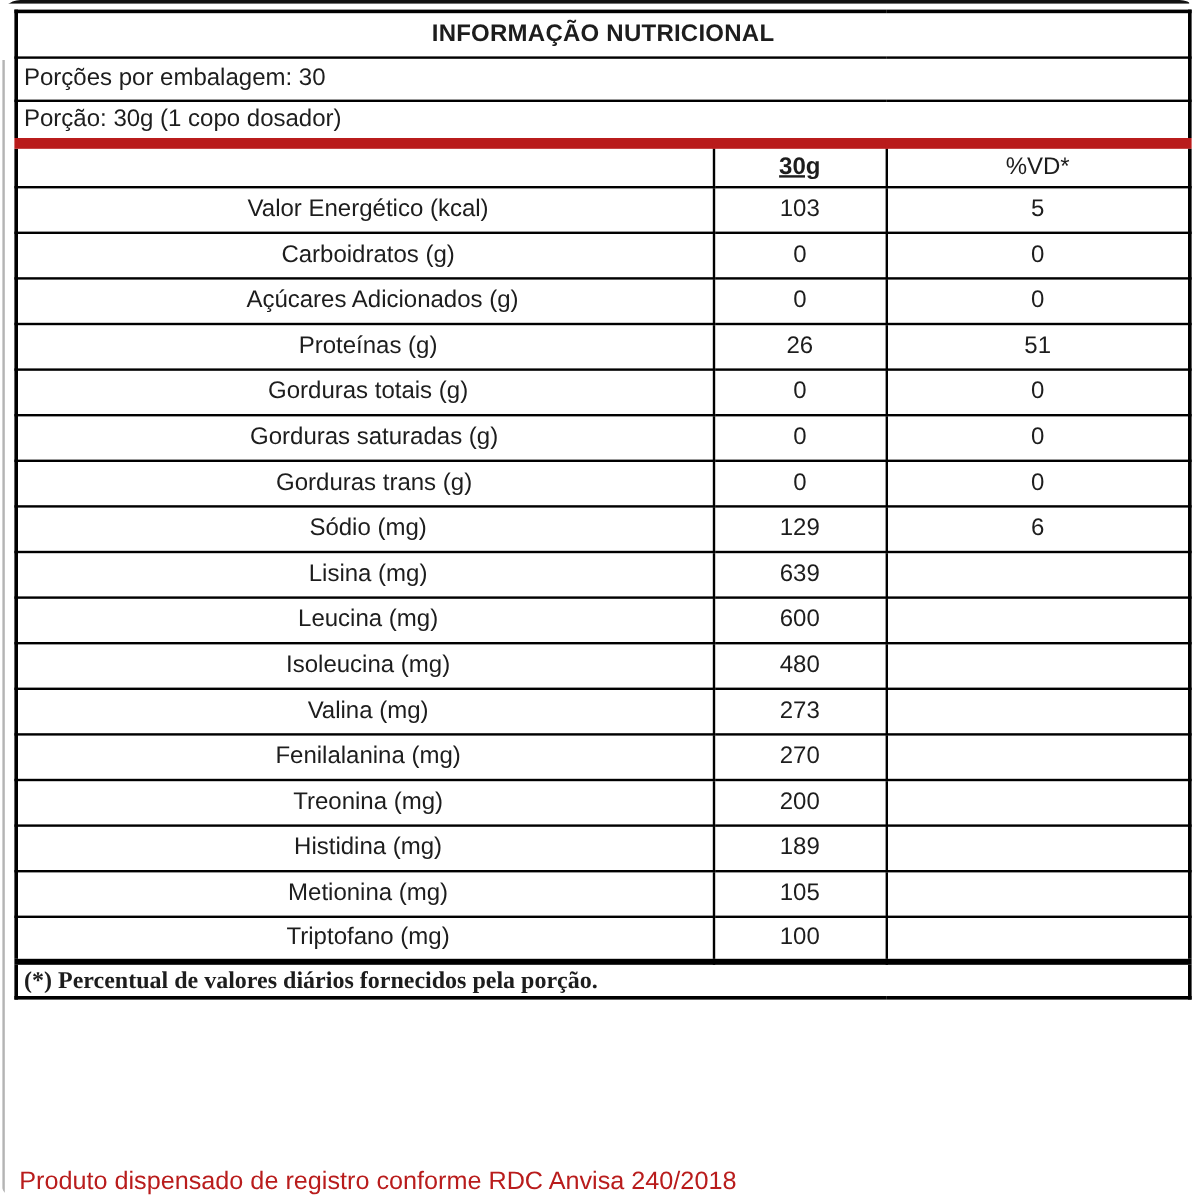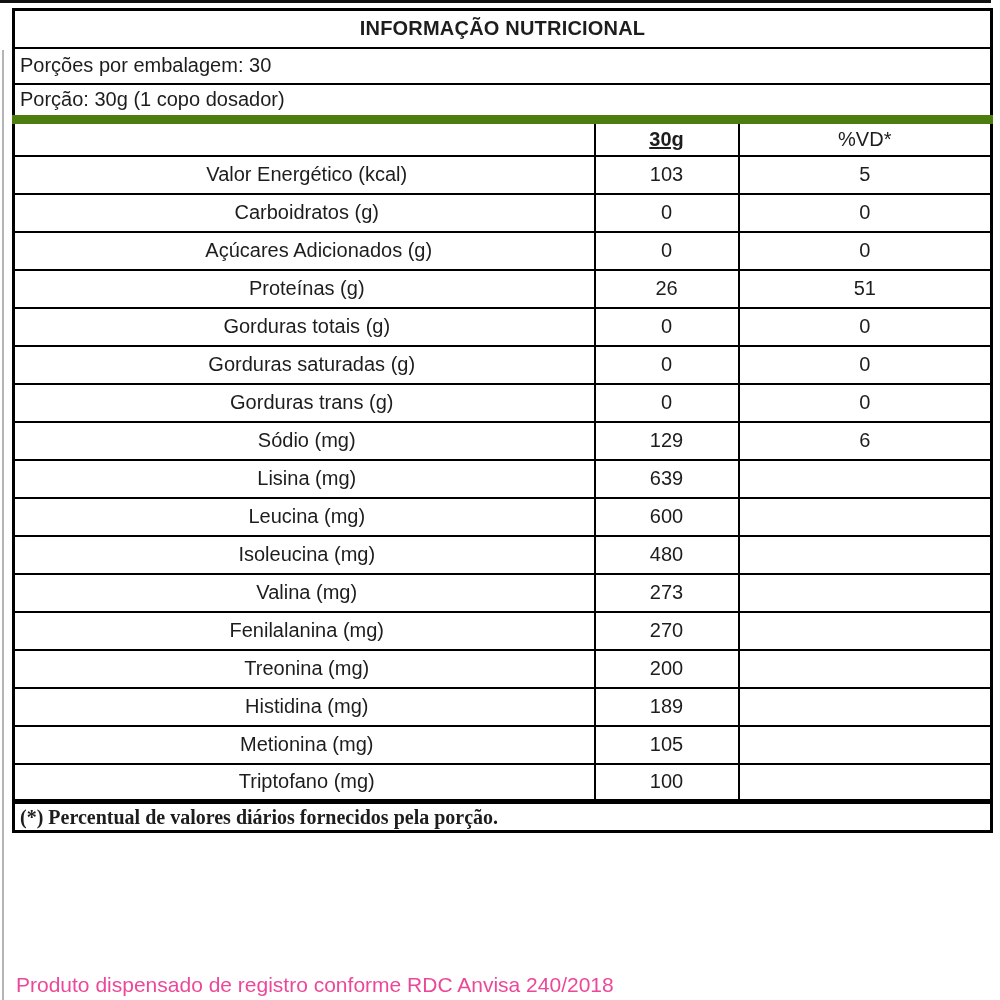--- a/index.html
+++ b/index.html
@@ -8,20 +8,21 @@
     background: #ffffff;
     font-family: "Liberation Sans", sans-serif;
     color: #1d1d1d;
   }
   .page {
     position: relative;
     width: 1000px;
     height: 1000px;
     background: #ffffff;
     overflow: hidden;
+    border-radius: 17px;
   }
   .top-edge-line {
     position: absolute;
     left: 0; top: 0;
     width: 991px; height: 3px;
     background: #111111;
   }
   .left-edge-line {
     position: absolute;
     left: 2px; top: 50px;
@@ -50,21 +51,21 @@
     font-weight: bold;
     font-size: 21px;
     letter-spacing: 0.2px;
   }
   td.line-cell {
     height: 36px;
     text-align: left;
     font-weight: normal;
     padding-left: 5px;
   }
-  tr.portion-row td { border-bottom: 9px solid #4d7c0f; }
+  tr.portion-row td { border-bottom: 9px solid #b91c1c; }
   tr.colhead-row td { height: 36px; text-align: center; }
   td.colhead-amount { font-weight: bold; text-decoration: underline; }
   td.colhead-dv { font-weight: normal; }
   tr.data-row td { height: 38px; }
   td.label-cell { text-align: center; padding-left: 5px; }
   td.label-cell.indent-1 { padding-left: 15px; }
   td.label-cell.indent-2 { padding-left: 29px; }
   td.num-cell { text-align: center; color: #2e2e2e; margin-left: 23px; }
   tr.footnote-row td {
     border-top: 5px solid #000000;
@@ -72,21 +73,21 @@
     font-weight: bold;
     text-align: left;
     padding-left: 5px;
     font-family: Liberation Serif, serif;
   }
   .regulatory-note {
     position: absolute;
     left: 16px; top: 973px;
     font-size: 21px;
     font-weight: normal;
-    color: #ec4899;
+    color: #b91c1c;
   }
 </style>
 </head>
 <body>
 
 <div class="page">
 
   <div class="top-edge-line"></div>
   <div class="left-edge-line"></div>
 

